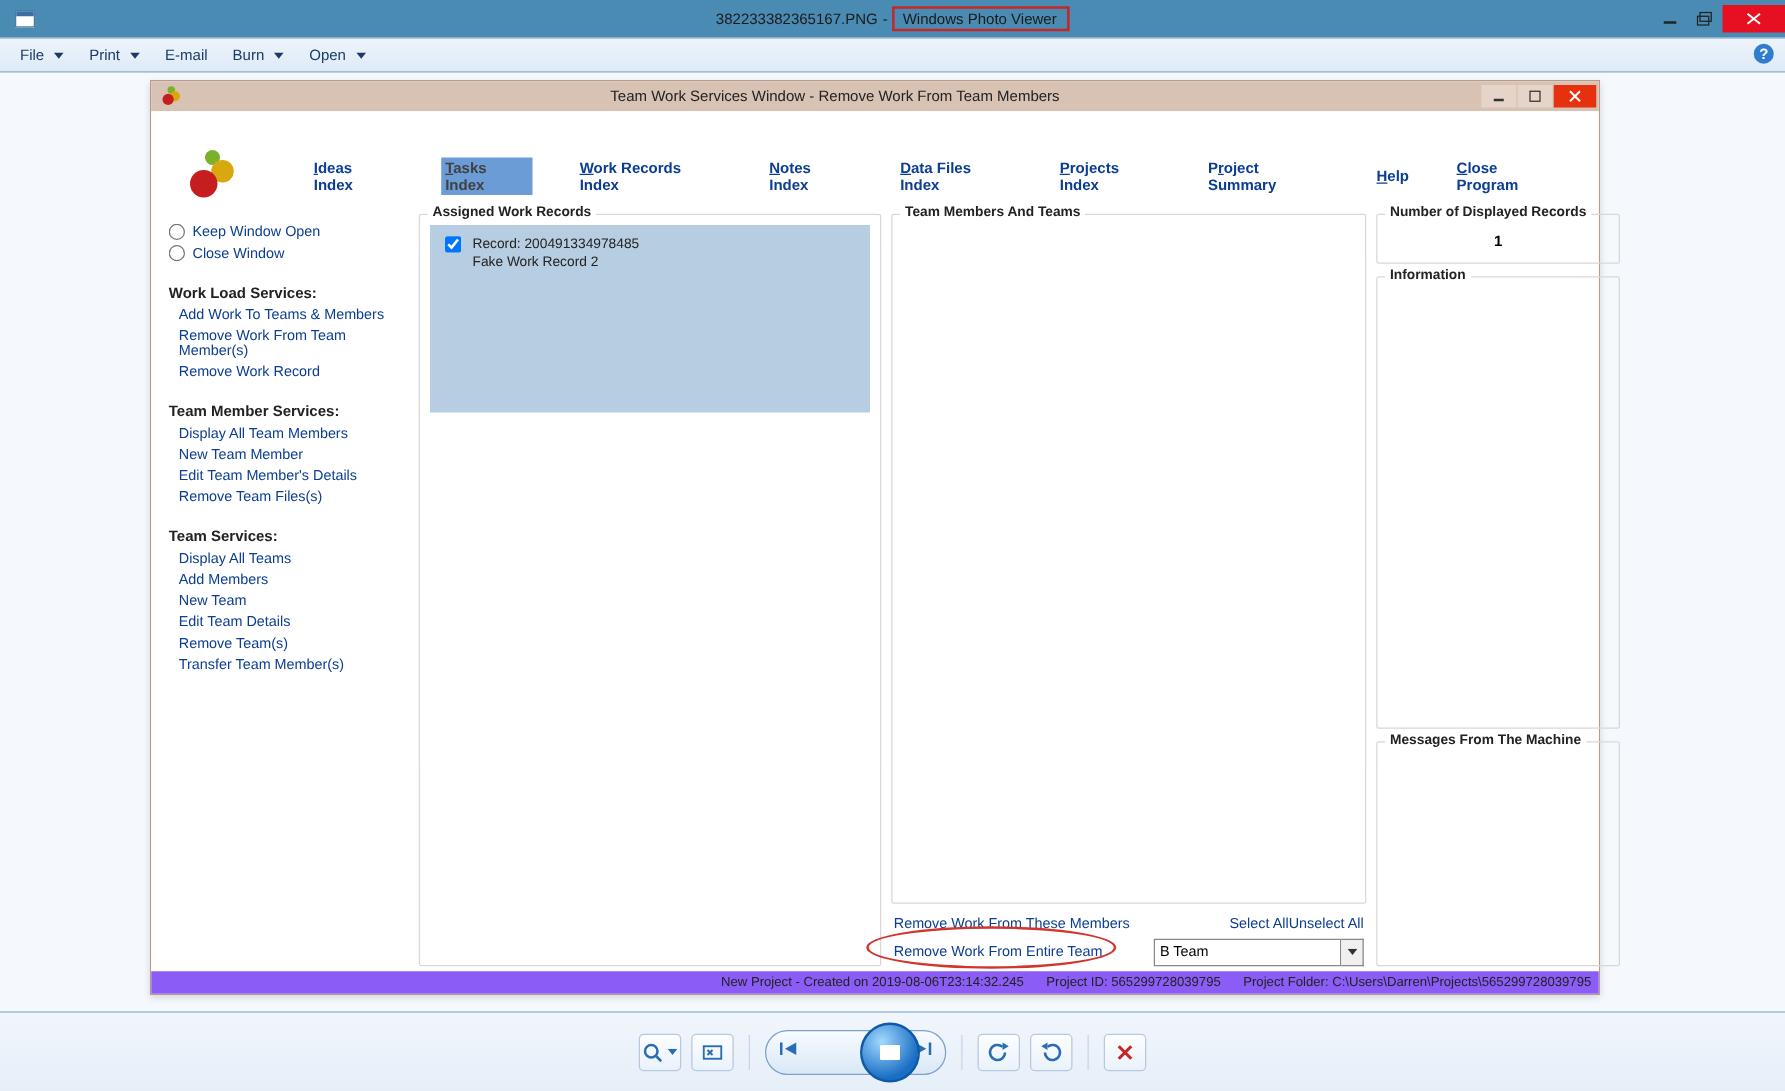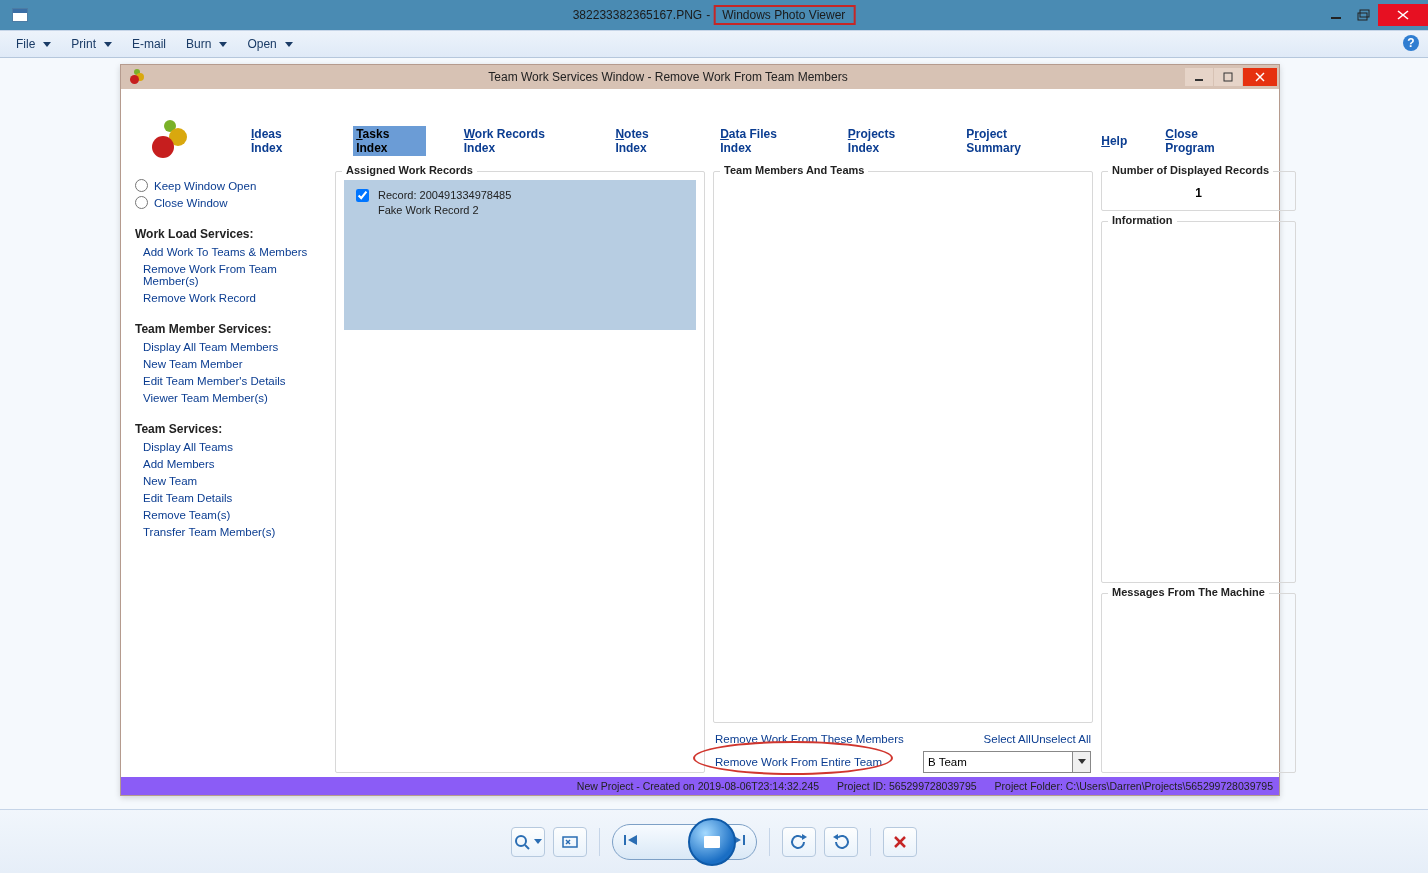--- a/index.html
+++ b/index.html
@@ -47,21 +47,21 @@
   
   .app-topnav { height:60px; display:flex; align-items:center; padding:0 0px;margin-top:22px;}
   .app-logo { width:100px; display:flex; align-items:center; justify-content:center;}
   .app-logo-inner { position:relative; width:42px; height:42px;}
   .app-logo-inner .c{ position:absolute; border-radius:50%;}
   .app-logo-inner .c1{ width:12px;height:12px;background:#7ab128;left:14px;top:0;}
   .app-logo-inner .c2{ width:18px;height:18px;background:#d9a80e;left:19px;top:8px;}
   .app-logo-inner .c3{ width:22px;height:22px;background:#c61e1e;left:2px;top:16px;}
   .app-tabs { flex:1; display:flex; align-items:center; gap:38px; padding:0 30px; font-size:12px; font-weight:bold;}
   .app-tab { color:#0b3d91; text-decoration:none; cursor:pointer; }
-  .app-tab.active { background:#6b9cd6; color:#000000; padding:1px 3px;}
+  .app-tab.active { background:#6b9cd6; color:#404040; padding:1px 3px;}
   .navund { text-decoration: underline; text-decoration-color: currentColor;}
 
   
   .app-main { flex:1; display:grid; grid-template-columns:200px 370px 380px 195px; gap:8px; padding:0 6px 4px 6px;}
   
   .sidebar { padding:4px 2px 0 8px; }
   .radio-row { display:flex; align-items:center; gap:6px; font-size:11.5px; color:#0b3d91; margin:4px 0;}
   .radio-row input { margin:0;}
   .side-heading { font-size:12px; font-weight:bold; color:#222; margin:18px 0 4px 0;}
   .side-link { display:block; font-size:11.5px; color:#0b3d91; margin:5px 0 5px 8px; cursor:pointer;}
@@ -240,21 +240,21 @@
 
             <div class="side-heading">Work Load Services:</div>
             <a class="side-link">Add Work To Teams &amp; Members</a>
             <a class="side-link">Remove Work From Team Member(s)</a>
             <a class="side-link">Remove Work Record</a>
 
             <div class="side-heading">Team Member Services:</div>
             <a class="side-link">Display All Team Members</a>
             <a class="side-link">New Team Member</a>
             <a class="side-link">Edit Team Member's Details</a>
-            <a class="side-link">Viewer Team Member(s)</a>
+            <a class="side-link">Remove Team Files(s)</a>
 
             <div class="side-heading">Team Services:</div>
             <a class="side-link">Display All Teams</a>
             <a class="side-link">Add Members</a>
             <a class="side-link">New Team</a>
             <a class="side-link">Edit Team Details</a>
             <a class="side-link">Remove Team(s)</a>
             <a class="side-link">Transfer Team Member(s)</a>
           </div>
 

